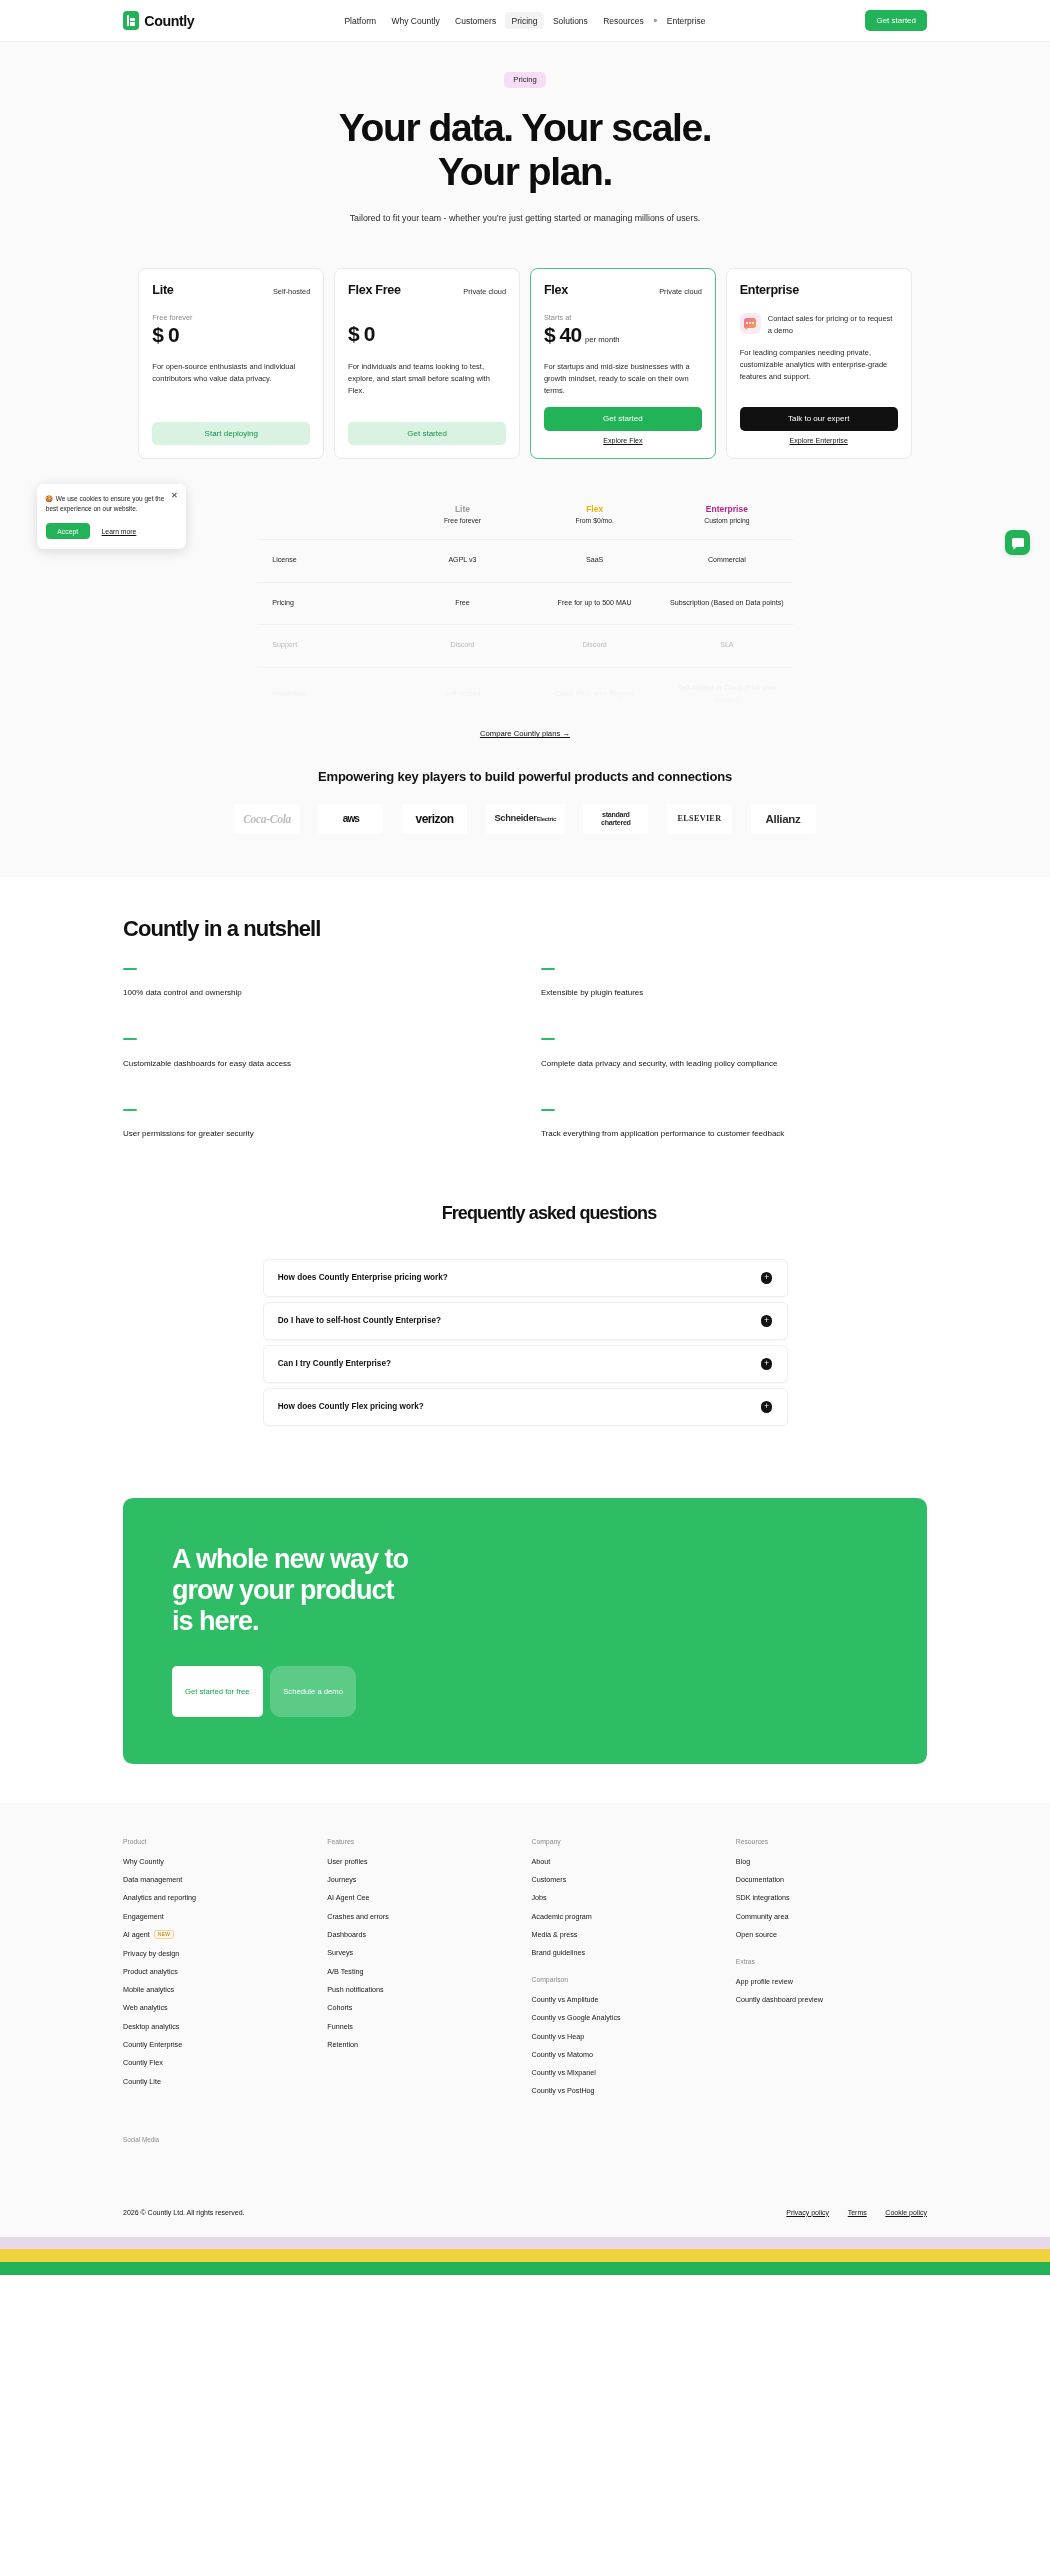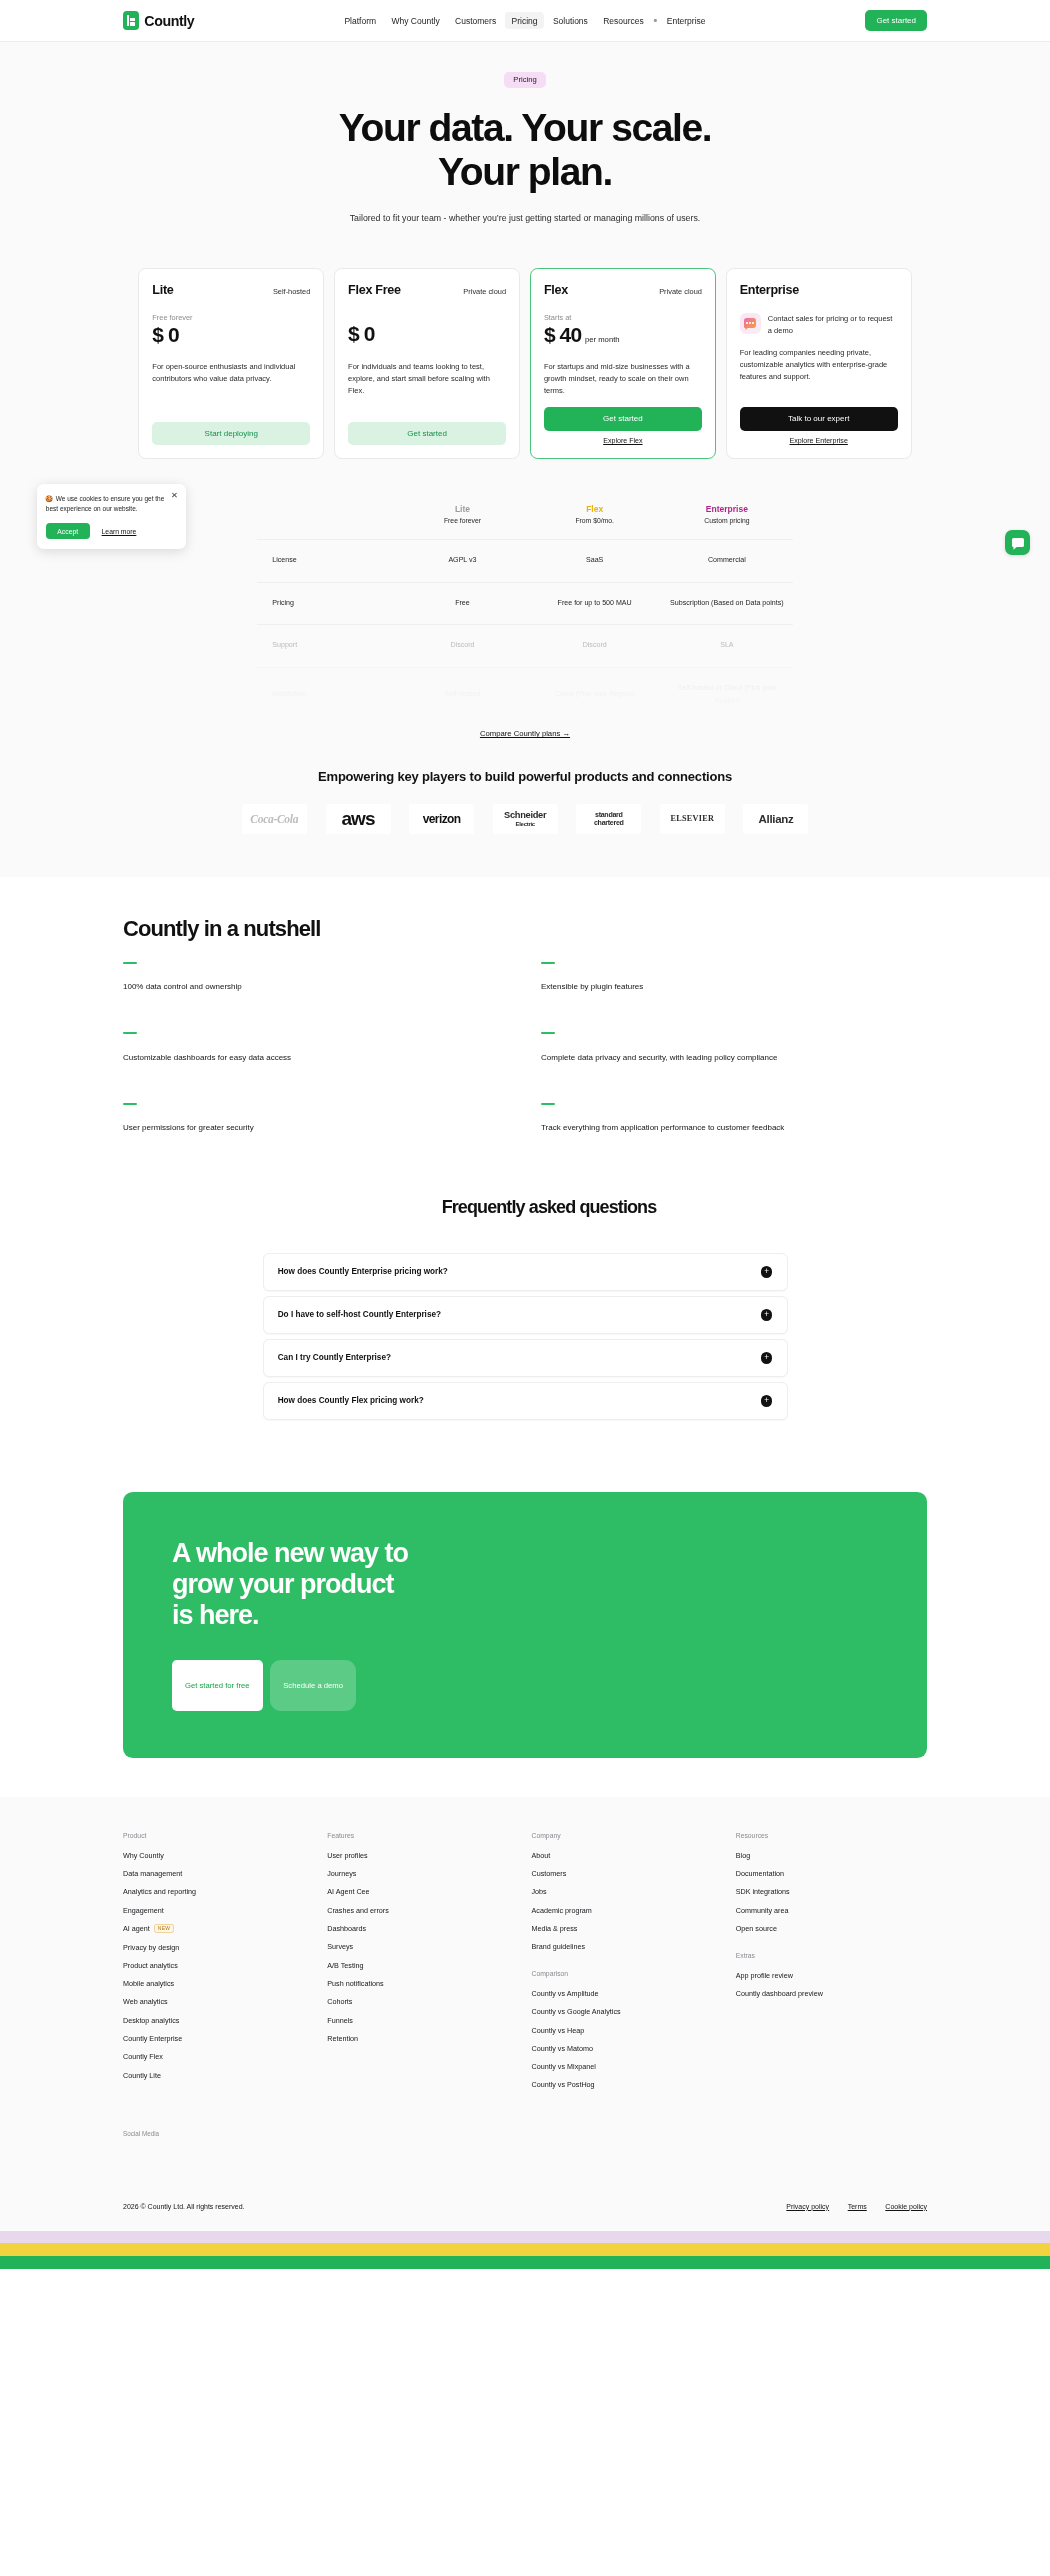--- a/index.html
+++ b/index.html
@@ -149,31 +149,31 @@
   
   .logos-sec { background:#fafafa; text-align:center; padding: 0 0 43px; }
   .logos-title { font-size: 13px; font-weight: 700; color:#121212; margin-bottom: 19.7px; letter-spacing:-0.2px;}
   .logos-row { display:flex; justify-content:center; align-items:center; gap: 18.6px; }
   .logo-item {
     height: 29.5px; min-width: 65px; display:flex; align-items:center; justify-content:center;
     background:#fff; border-radius: 2.2px; padding: 0 8.8px;
     font-weight: 700; color: #2a2a2a; font-size: 10.4px; letter-spacing:-0.3px;
   }
   .logo-item.coke { color:#bdbdbd; font-family:"Liberation Serif",serif; font-style:italic; font-size:11.5px; }
-  .logo-item.aws  { color:#111; font-size: 19px; letter-spacing:-0.9px; }
+  .logo-item.aws  { color:#111; font-size: 10px; letter-spacing:-0.9px; }
   .logo-item.verizon { color:#111; font-size: 12px; letter-spacing:-0.6px; }
-  .logo-item.schneider { flex-direction:column; line-height:1.05; font-size:9.3px; }
+  .logo-item.schneider { line-height:1.05; font-size:9.3px; }
   .logo-item.schneider small { font-size:6px; font-weight:700; }
   .logo-item.sc { flex-direction:column; font-size:7.1px; line-height:1.15; font-weight:600;}
   .logo-item.elsevier { font-family:"Liberation Serif",serif; font-size:8.2px; letter-spacing:0.3px; }
   .logo-item.allianz { color:#2e2e2e; font-size:11.5px; }
 
   
   .nutshell { background:#fff; padding: 39px 123px 22px; }
-  .nutshell h2 { font-size: 22px; font-weight:700; letter-spacing:-0.9px; margin-bottom: 20px; }
+  .nutshell h2 { font-size: 22px; font-weight:700; letter-spacing:-0.9px; margin-bottom: 26px; }
   .ns-grid { display:grid; grid-template-columns: repeat(2, 1fr); gap: 38px 32px; }
   .ns-item .dash { width: 14.2px; height: 2.2px; background:#2ebd65; border-radius:1.1px; margin-bottom: 17.5px; }
   .ns-item p { font-size: 8px; line-height:1.6; color:#141414; }
 
   
   .faq { background:#fff; padding: 40px 0 49px; text-align:center; }
   .faq h2 { font-size: 18px; font-weight:700; letter-spacing:-0.9px; margin-bottom: 35px; padding-left: 48px; }
   .faq-list { width: 525px; margin: 0 auto; display:flex; flex-direction:column; gap: 5.5px; }
   .faq-item {
     background:#fff; border:0.5px solid #eeeeee; border-radius: 6px;

